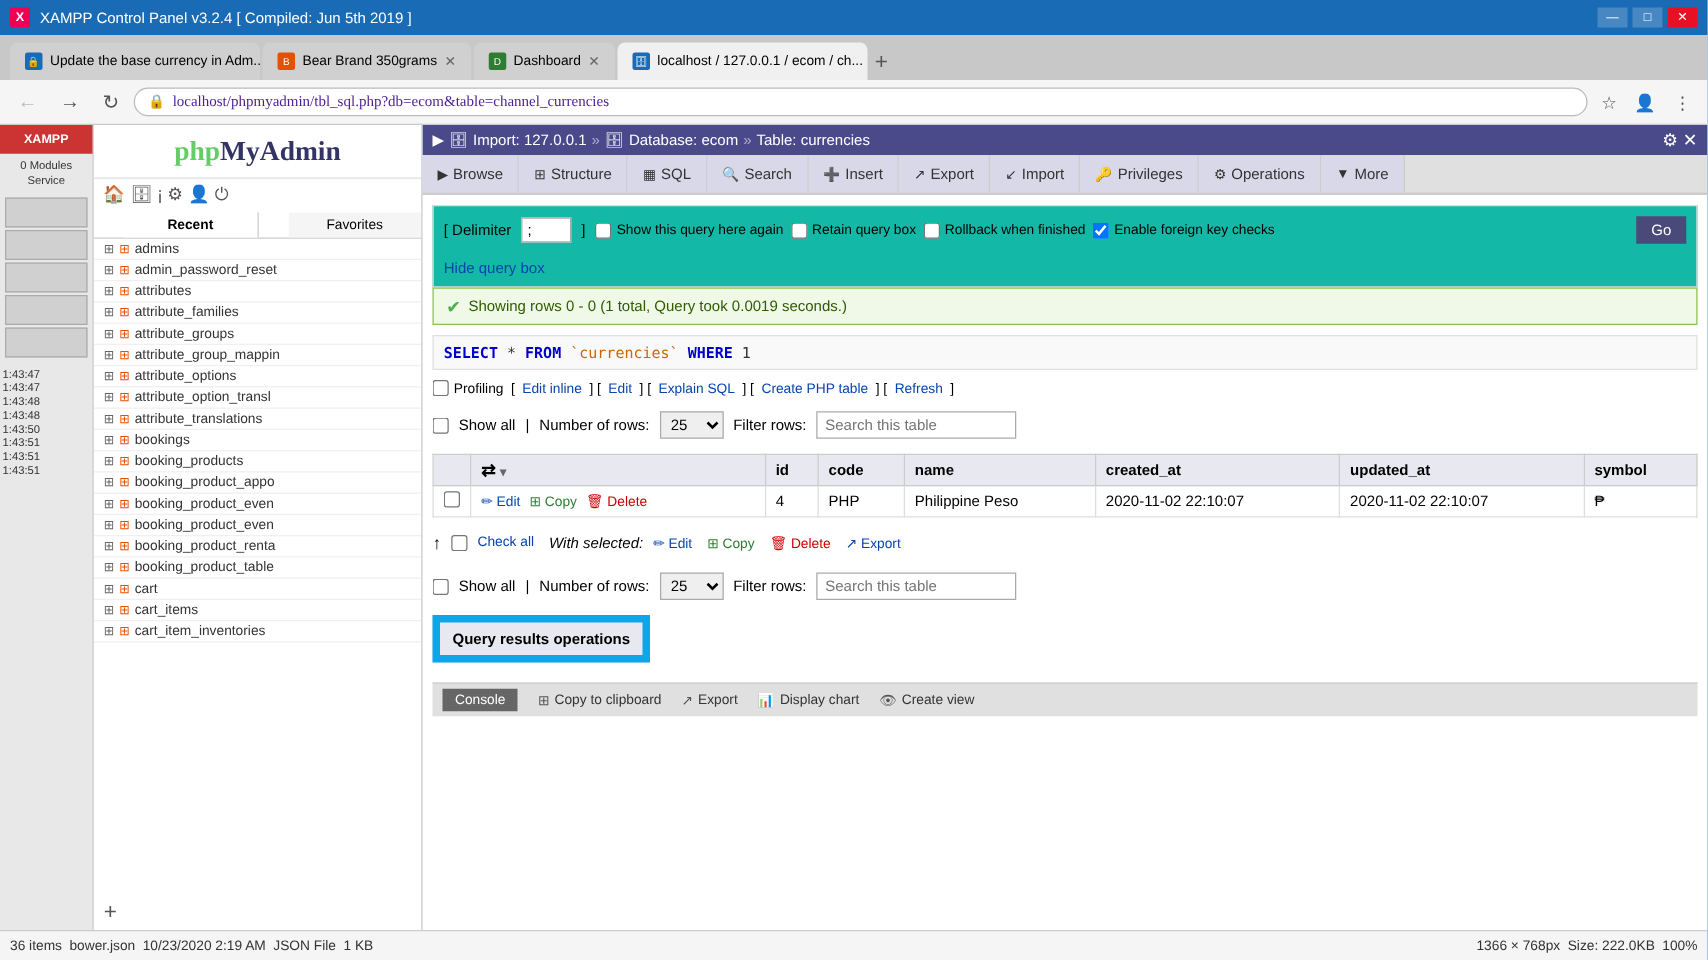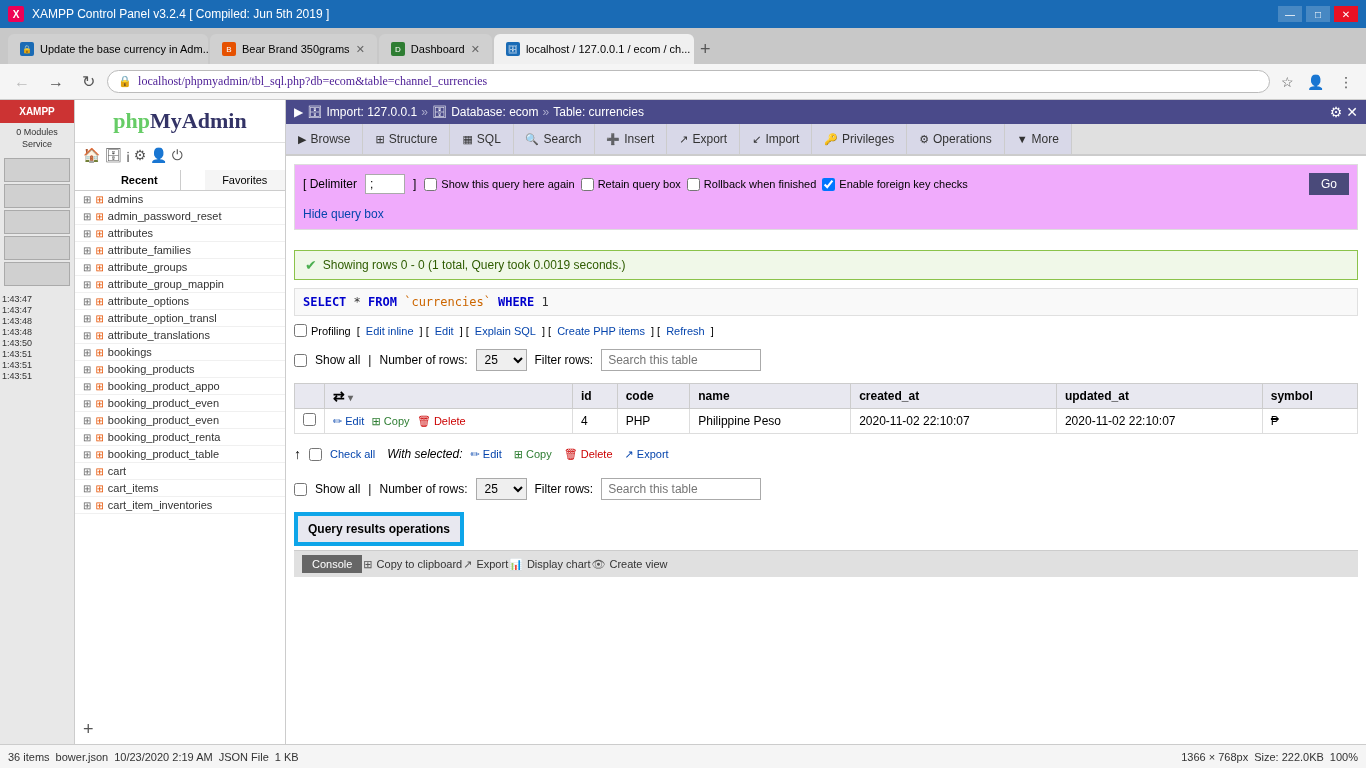--- a/index.html
+++ b/index.html
@@ -49,21 +49,21 @@
     .xampp-sidebar { width: 75px; background: #e8e8e8; border-right: 1px solid #ccc; display: flex; flex-direction: column; }
     .xampp-logo { background: #cc3333; padding: 6px; text-align: center; }
     .xampp-logo-text { color: white; font-size: 10px; font-weight: bold; }
     .modules-service { font-size: 9px; color: #333; padding: 4px; text-align: center; line-height: 1.3; }
     .sidebar-items { display: flex; flex-direction: column; gap: 2px; padding: 4px; }
     .sidebar-item-box { background: #d0d0d0; height: 24px; border: 1px solid #aaa; }
     .time-entries { font-size: 9px; color: #333; padding: 4px 2px; }
     .time-entry { margin-bottom: 1px; }
 
     
-    .pma-sidebar { width: 211px; background: white; border-right: 1px solid #ccc; overflow: hidden; display: flex; flex-direction: column; }
+    .pma-sidebar { width: 263px; background: white; border-right: 1px solid #ccc; overflow: hidden; display: flex; flex-direction: column; }
     .pma-logo-area { background: white; padding: 8px; text-align: center; border-bottom: 1px solid #e0e0e0; }
     .pma-logo { font-size: 22px; font-weight: bold; font-family: Georgia, serif; }
     .pma-logo span.php { color: #6c6; }
     .pma-logo span.myadmin { color: #336; }
     .pma-nav-icons { display: flex; gap: 4px; padding: 4px 8px; }
     .pma-nav-icon { font-size: 14px; cursor: pointer; color: #555; }
     .pma-tabs { display: flex; gap: 0; border-bottom: 1px solid #ccc; }
     .pma-tab { flex: 1; text-align: center; padding: 4px; font-size: 11px; cursor: pointer; background: #f5f5f5; border-right: 1px solid #ccc; margin-left: 24px; }
     .pma-tab:last-child { border-right: none; }
     .pma-tab.active { background: white; font-weight: bold; }
@@ -86,21 +86,21 @@
 
     
     .pma-nav-tabs { background: #e0e0e0; display: flex; gap: 0; border-bottom: 2px solid #ccc; overflow: visible; }
     .pma-nav-tab { display: flex; align-items: center; gap: 4px; padding: 8px 12px; font-size: 12px; cursor: pointer; border-right: 1px solid #ccc; background: #d8d8e8; color: #333; text-decoration: none; }
     .pma-nav-tab .tab-icon { font-size: 11px; }
 
     
     .pma-body { flex: 1; overflow-y: auto; background: white; padding: 8px; }
 
     
-    .query-box { background: #f0abfc; border: 1px solid #ddd; margin-bottom: 20px; padding: 8px; }
+    .query-box { background: #14b8a6; border: 1px solid #ddd; margin-bottom: 0; padding: 8px; }
     .delimiter-row { display: flex; align-items: center; gap: 8px; flex-wrap: wrap; margin-bottom: 6px; }
     .delimiter-input { border: 1px solid #aaa; padding: 2px 4px; width: 40px; font-size: 12px; }
     .query-checkbox-row { display: flex; align-items: center; gap: 6px; flex-wrap: wrap; }
     .query-checkbox-item { display: flex; align-items: center; gap: 4px; font-size: 11px; }
     .go-btn { background: #4a4a7a; color: white; border: none; padding: 4px 12px; font-size: 12px; cursor: pointer; margin-left: auto; }
     .hide-query-link { color: #0645ad; font-size: 12px; cursor: pointer; text-decoration: none; margin-top: 6px; display: inline-block; }
 
     
     .result-bar { background: #f0f8e8; border: 1px solid #8bc34a; padding: 6px 10px; margin-bottom: 8px; display: flex; align-items: center; gap: 6px; font-size: 12px; color: #2e5c00; }
     .result-check { color: #4caf50; font-size: 14px; }
@@ -132,24 +132,24 @@
     .action-edit { color: #0645ad; }
     .action-copy { color: #2e7d32; }
     .action-delete { color: #cc0000; }
     .sort-icons { color: #666; font-size: 10px; }
 
     
     .with-selected-row { display: flex; align-items: center; gap: 8px; padding: 4px 0; margin-bottom: 8px; }
     .with-selected-row span { font-size: 12px; font-style: italic; }
 
     
-    .query-results-ops { background: #e8e8f0; border: 4px solid #0ea5e9; padding: 6px 10px; margin-bottom: 4px; font-size: 12px; font-weight: bold; cursor: pointer; display: inline-block; }
-
-    
-    .console-bar { background: #e0e0e0; border-top: 1px solid #ccc; padding: 4px 8px; display: flex; align-items: center; gap: 1px; }
+    .query-results-ops { background: #e8e8f0; border: 6px solid #0ea5e9; padding: 6px 10px; margin-bottom: 16px; font-size: 12px; font-weight: bold; cursor: pointer; display: inline-block; }
+
+    
+    .console-bar { background: #e0e0e0; border-top: 1px solid #ccc; padding: 4px 8px; display: flex; align-items: center; gap: 16px; }
     .console-btn { background: #666; color: white; border: none; padding: 3px 10px; font-size: 11px; cursor: pointer; }
     .bottom-action { display: flex; align-items: center; gap: 4px; font-size: 11px; color: #333; cursor: pointer; }
     .bottom-action-icon { color: #555; }
 
     
     .status-bar { background: #f5f5f5; border-top: 1px solid #ccc; height: 24px; display: flex; align-items: center; padding: 0 8px; font-size: 11px; color: #333; gap: 6px; }
     .status-bar-item { display: flex; align-items: center; gap: 4px; }
 
     .checkbox-cell { width: 20px; text-align: center; }
   </style>
@@ -467,21 +467,21 @@
           <input type="checkbox" style="">
           <span>Profiling</span>
         </div>
         <span>[</span>
         <a>Edit inline</a>
         <span>] [</span>
         <a>Edit</a>
         <span>] [</span>
         <a>Explain SQL</a>
         <span>] [</span>
-        <a>Create PHP items</a>
+        <a>Create PHP table</a>
         <span>] [</span>
         <a>Refresh</a>
         <span>]</span>
       </div>
 
       
       <div class="table-controls">
         <input type="checkbox" style="">
         <label>Show all</label>
         <span>|</span>

